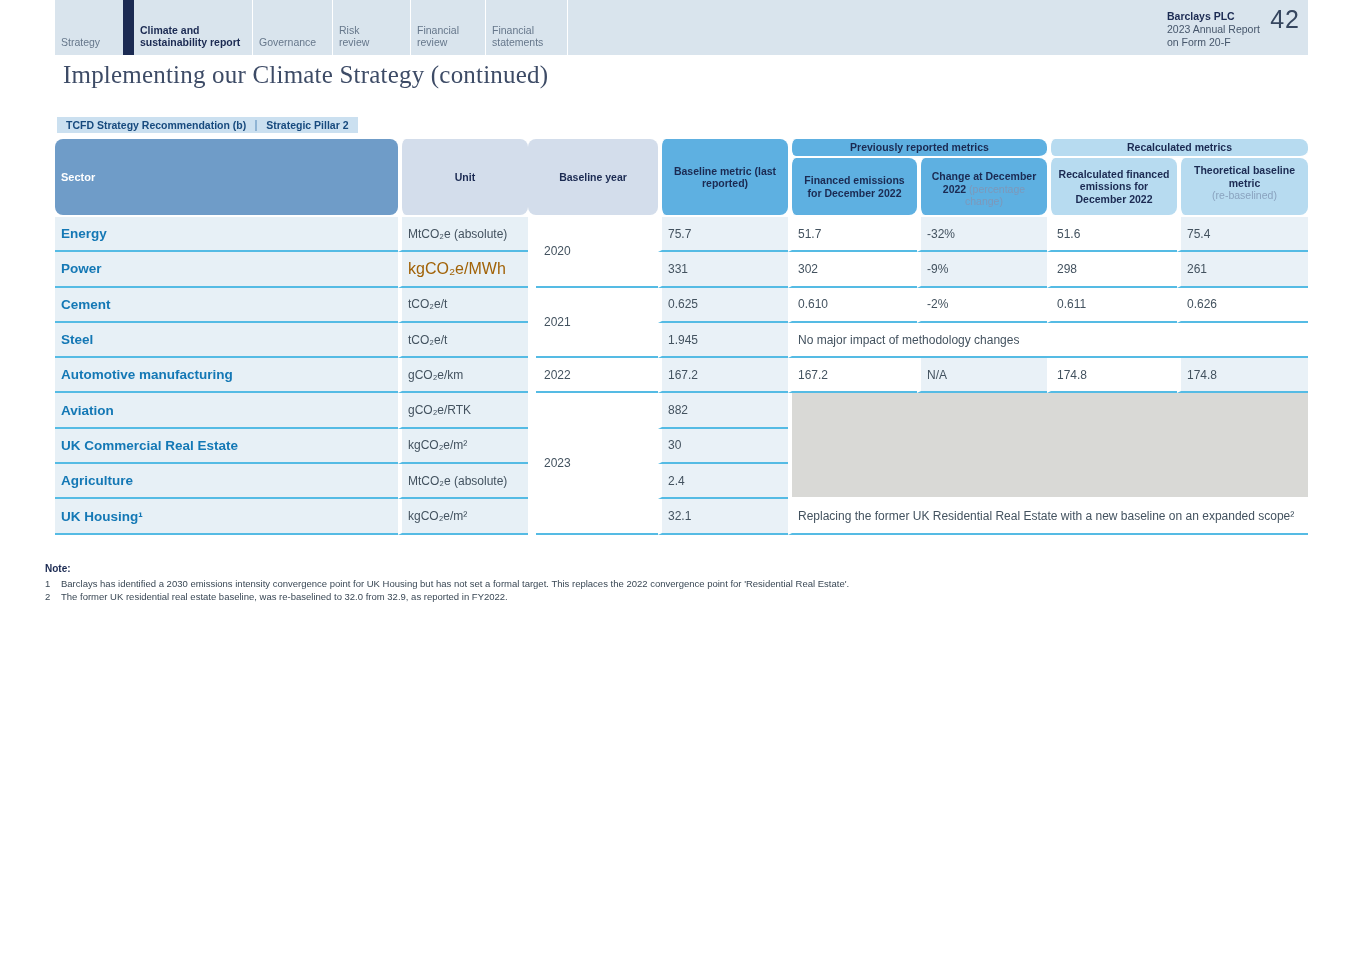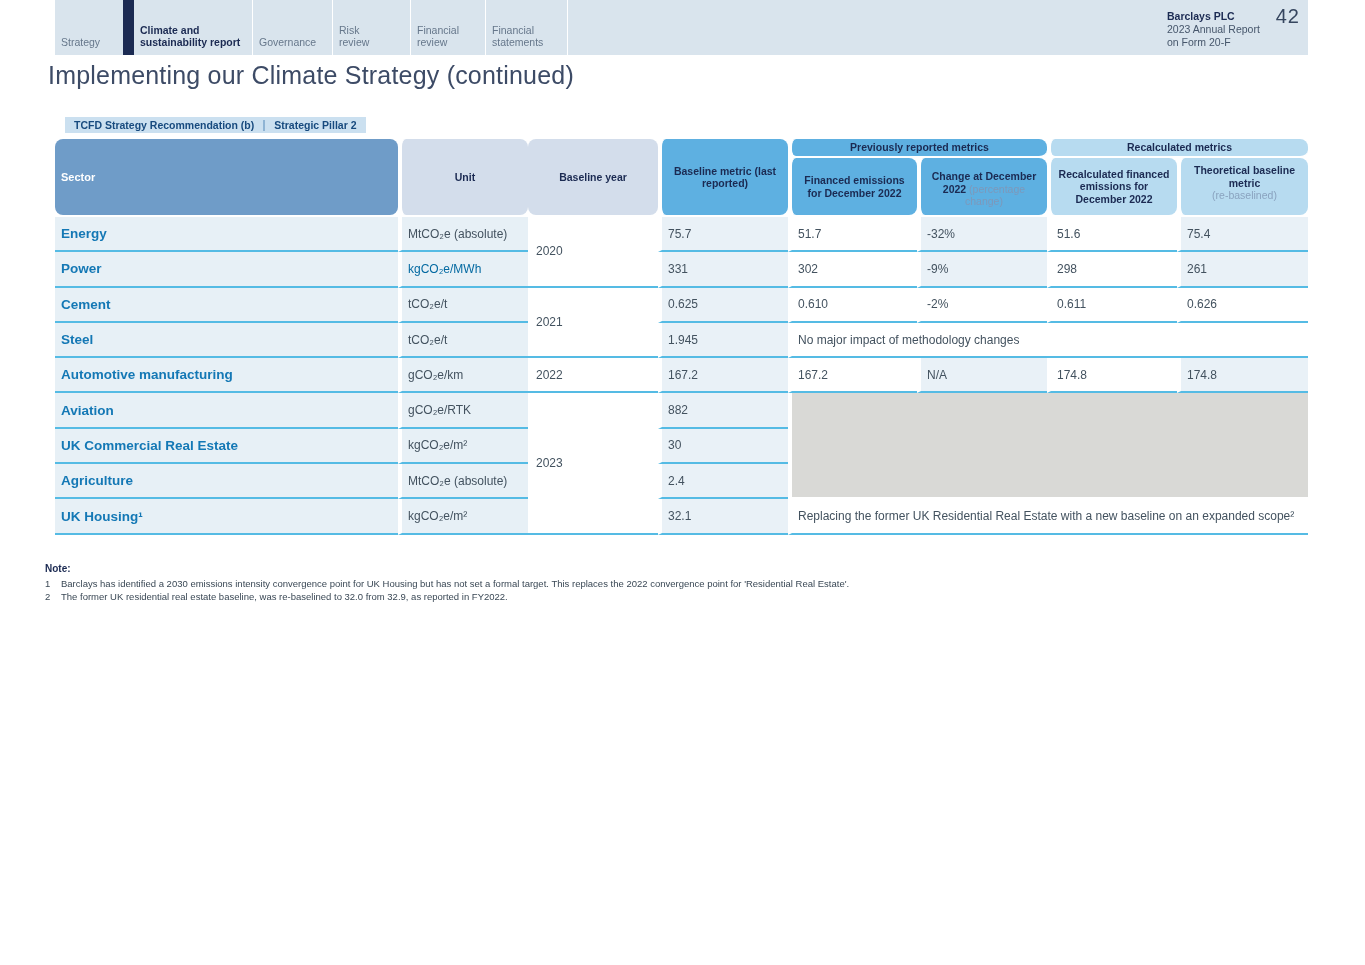--- a/index.html
+++ b/index.html
@@ -17,28 +17,28 @@
   .active-bar { width:11px; height:55px; background:#1b2a52; }
   .w-strategy{width:68px}.w-climate{width:119px}.w-governance{width:80px}
   .w-risk{width:78px}.w-finrev{width:75px}.w-finstat{width:82px}
   .lbl-narrow40{display:inline-block;width:42px}
   .lbl-narrow50{display:inline-block;width:50px}
   .lbl-narrow55{display:inline-block;width:58px}
   .lbl-narrow105{display:inline-block;width:105px}
   .report-meta { position:absolute; left:1112px; top:10px; font-size:10.5px;
     line-height:13px; color:#46566b; }
   .report-meta .brand { font-weight:bold; color:#1b2a52; }
-  .page-num { position:absolute; right:8px; top:5px; font-size:20px; font-weight:300;
+  .page-num { position:absolute; right:8px; top:5px; font-size:25px; font-weight:300;
     color:#36465f; letter-spacing:1px;text-align:right; }
 
   
-  .h1 { position:absolute; left:48px; top:61px; font-size:25px; font-weight:300;
-    color:#3d4b66; letter-spacing:0.2px; }
+  .h1 { position:absolute; left:63px; top:61px; font-size:25px; font-weight:300;
+    color:#3d4b66; letter-spacing:0.2px;font-family:Liberation Serif, serif; }
   .badge { position:absolute; left:57px; top:117px; height:16px; display:inline-flex;
-    align-items:center; background:#cbe0f0;margin-left:8px; }
+    align-items:center; background:#cbe0f0; }
   .badge span { padding:0 9px; font-size:10.5px; font-weight:bold; color:#174a7e; }
   .badge .div { width:2px; height:11px; background:#8fb4d4; padding:0; }
 
   
   .tbl { position:absolute; left:55px; top:139px; width:1253px; }
   .tbl-title { height:22px; background:#1b2a52; color:#ffffff; font-weight:bold;
     font-size:13.5px; line-height:22px; padding-left:6px; }
   .grid { display:grid; grid-template-columns:343px 130px 130px 130px 129px 130px 130px 131px; }
   .hdr { grid-template-rows:19px 57px; }
   .hcell { font-size:10.5px; font-weight:bold; color:#1b2a52; display:flex;
@@ -61,21 +61,21 @@
     display:block; padding-top:6px; }
   .hlight { font-weight:normal; color:#7d98ba; }
   .hc-s8 .hlight { color:#8aa3bf; }
 
   .bdy { grid-template-rows:repeat(9,35.3px); margin-top:2px; }
   .c { display:flex; align-items:center; padding-left:6px; font-size:12px; color:#43525f;
     border-bottom:2px solid #55bbe4; background:#fff; }
   .tint { background:#e9f1f7; }
   .gapL { border-left:4px solid #fff; }
   .sec { font-weight:bold; font-size:13.5px; color:#1478b5; background:#e7f0f6; }
-  .yr { padding-left:8px; }
+  .yr { padding-left:8px;margin-left:8px; }
   .gray { grid-column:5/9; grid-row:6/9; background:#d9d9d6; border-left:4px solid #fff;
     border-bottom:2px solid #fff; }
   .span-note { grid-column:5/9; }
 
   
   .notes { position:absolute; left:45px; top:563px; width:1100px; }
   .notes .nlabel { font-size:10px; font-weight:bold; color:#1b2a52; margin-bottom:3px; }
   .note-row { display:flex; font-size:9.5px; color:#3a4855; line-height:13px; }
   .note-row .num { width:16px; flex:none; }
 </style>
@@ -141,21 +141,21 @@
       <div class="c sec" style="grid-row:2;grid-column:1">Power</div>
       <div class="c sec" style="grid-row:3;grid-column:1">Cement</div>
       <div class="c sec" style="grid-row:4;grid-column:1">Steel</div>
       <div class="c sec" style="grid-row:5;grid-column:1">Automotive manufacturing</div>
       <div class="c sec" style="grid-row:6;grid-column:1">Aviation</div>
       <div class="c sec" style="grid-row:7;grid-column:1">UK Commercial Real Estate</div>
       <div class="c sec" style="grid-row:8;grid-column:1">Agriculture</div>
       <div class="c sec" style="grid-row:9;grid-column:1">UK Housing¹</div>
 
       <div class="c sec gapL" style="grid-row:1;grid-column:2;font-weight:normal;font-size:12px;color:#43525f">MtCO₂e (absolute)</div>
-      <div class="c sec gapL" style="grid-row:2;grid-column:2;font-weight:normal;font-size:12px;color:#0369a1">kgCO₂e/MWh</div>
+      <div class="c sec gapL" style="grid-row:2;grid-column:2;font-weight:normal;font-size:16px;color:#a16207">kgCO₂e/MWh</div>
       <div class="c sec gapL" style="grid-row:3;grid-column:2;font-weight:normal;font-size:12px;color:#43525f">tCO₂e/t</div>
       <div class="c sec gapL" style="grid-row:4;grid-column:2;font-weight:normal;font-size:12px;color:#43525f">tCO₂e/t</div>
       <div class="c sec gapL" style="grid-row:5;grid-column:2;font-weight:normal;font-size:12px;color:#43525f">gCO₂e/km</div>
       <div class="c sec gapL" style="grid-row:6;grid-column:2;font-weight:normal;font-size:12px;color:#43525f">gCO₂e/RTK</div>
       <div class="c sec gapL" style="grid-row:7;grid-column:2;font-weight:normal;font-size:12px;color:#43525f">kgCO₂e/m²</div>
       <div class="c sec gapL" style="grid-row:8;grid-column:2;font-weight:normal;font-size:12px;color:#43525f">MtCO₂e (absolute)</div>
       <div class="c sec gapL" style="grid-row:9;grid-column:2;font-weight:normal;font-size:12px;color:#43525f">kgCO₂e/m²</div>
 
       <div class="c yr" style="grid-row:1/3;grid-column:3">2020</div>
       <div class="c yr" style="grid-row:3/5;grid-column:3">2021</div>

